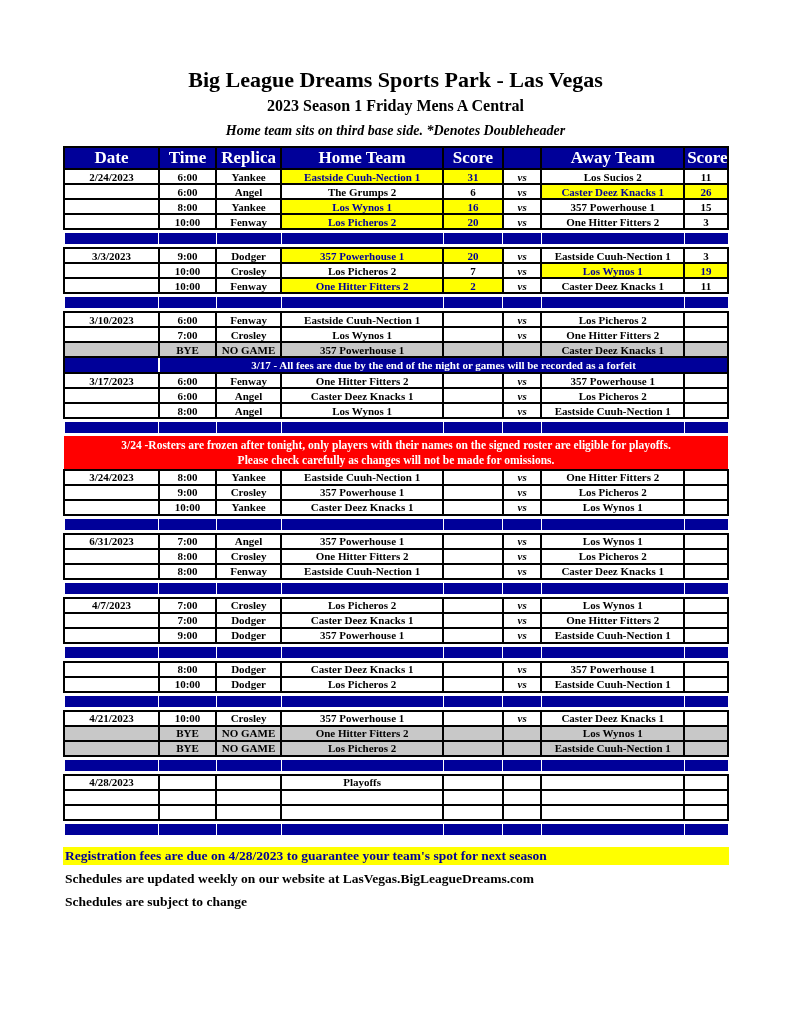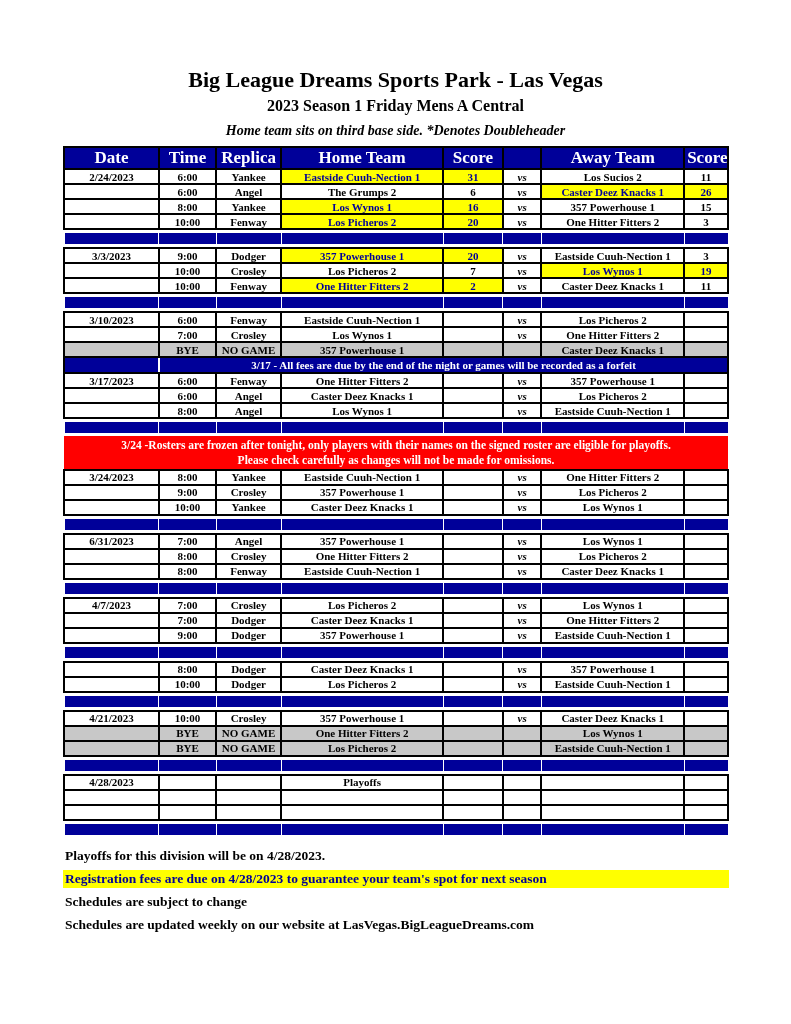--- a/index.html
+++ b/index.html
@@ -530,18 +530,17 @@
           <td></td>
           <td></td>
         </tr>
         <tr class="gap">
           <td colspan="8"></td>
         </tr>
       </tbody>
   </table>
 
   <div class="footer">
-    <div class="line">Playoffs for this division will be on 4/28/2023.</div>
     <div class="line reg">Registration fees are due on 4/28/2023 to guarantee your team's spot for next season</div>
+    <div class="line">Schedules are updated weekly on our website at LasVegas.BigLeagueDreams.com</div>
     <div class="line">Schedules are subject to change</div>
-    <div class="line">Schedules are updated weekly on our website at LasVegas.BigLeagueDreams.com</div>
   </div>
 </div>
 
 </body></html>

